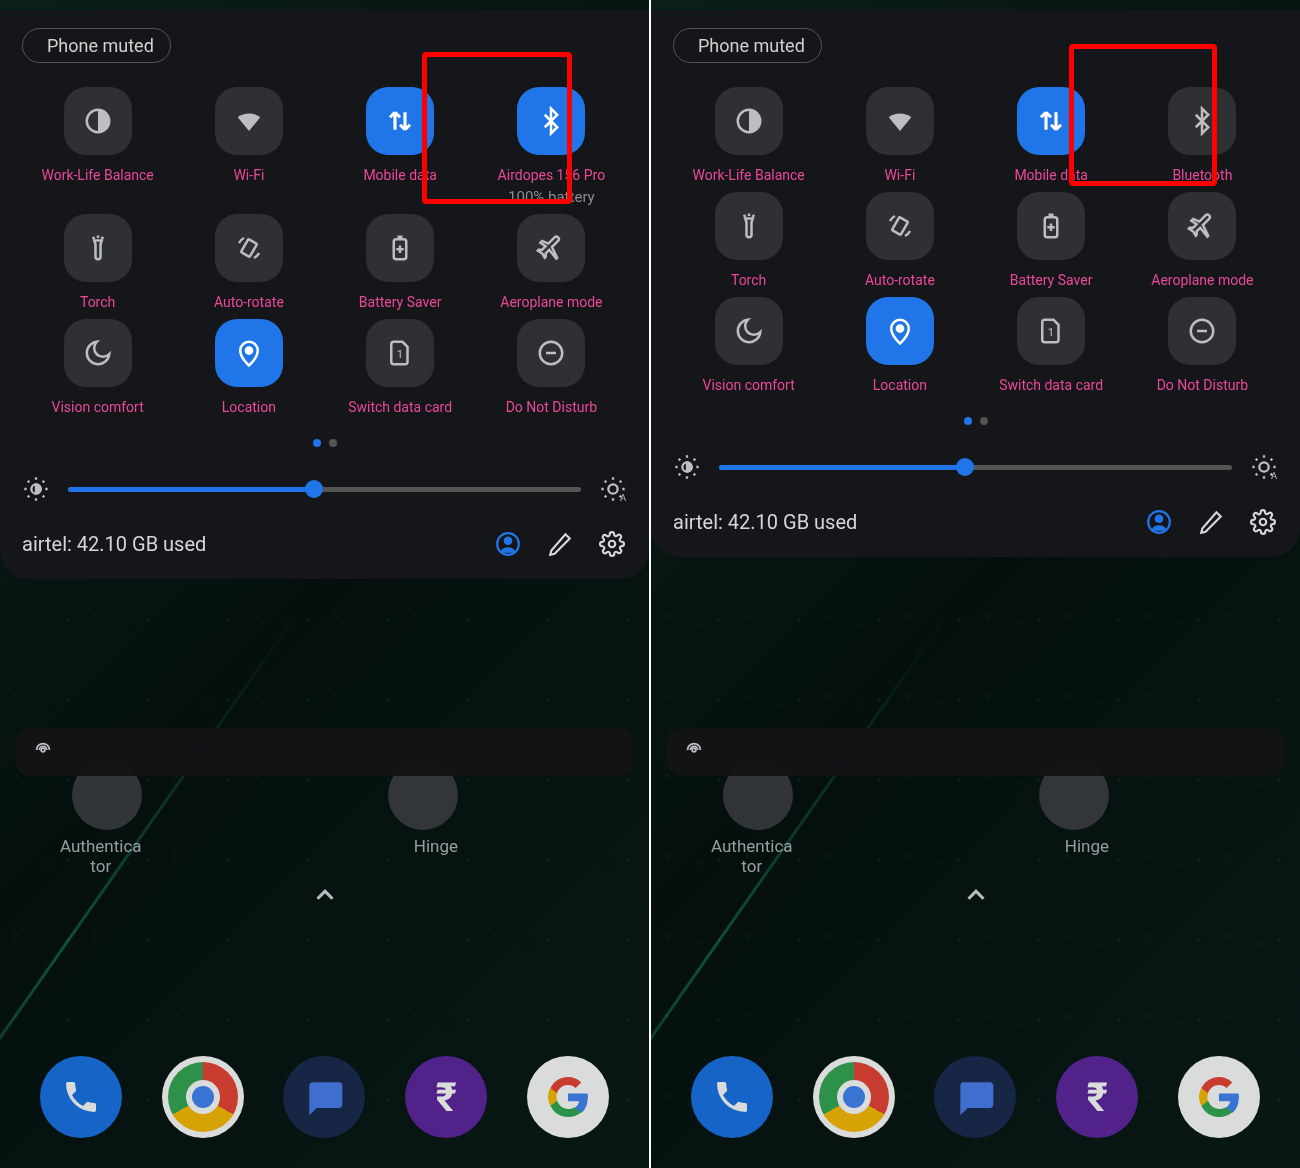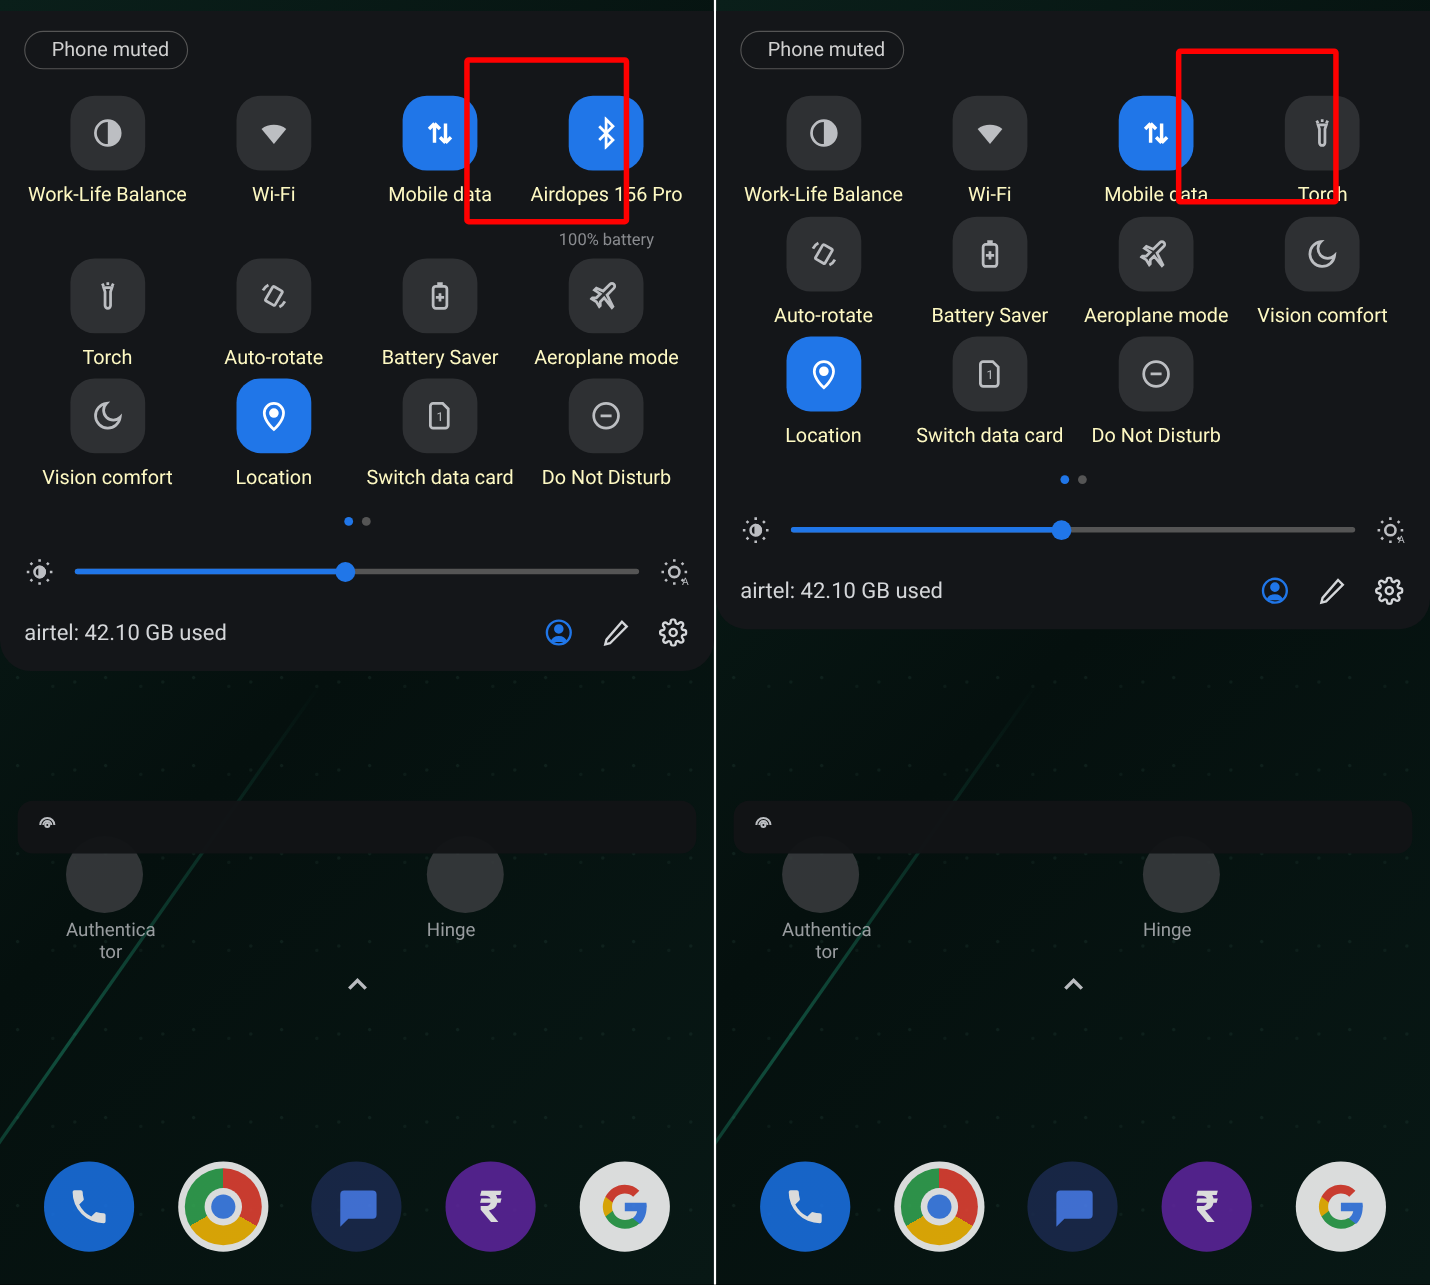--- a/index.html
+++ b/index.html
@@ -6,37 +6,37 @@
   body { width:1300px; height:1168px; background:#000; display:flex; position:relative; overflow:hidden; }
   .screen { flex:1; position:relative; background:linear-gradient(135deg,#0a1f1a 0%,#05100e 50%,#081815 100%); overflow:hidden; }
   .screen + .screen { border-left:2px solid #fff; }
   .panel { position:absolute; top:10px; left:0; right:0; background:rgba(20,22,25,0.98); border-radius:0 0 28px 28px; padding:18px 22px 20px; z-index:5; }
   .phone-muted { display:inline-flex; align-items:center; gap:8px; border:1px solid #555; border-radius:30px; padding:6px 16px; color:#d0d0d0; font-size:18px; margin-bottom:24px; }
   .tiles { display:grid; grid-template-columns:repeat(4,1fr); gap:8px 0; margin-bottom:20px; }
   .tile { display:flex; flex-direction:column; align-items:center; cursor:pointer; }
   .tile-icon { width:68px; height:68px; border-radius:22px; display:flex; align-items:center; justify-content:center; background:#2e3033; margin-bottom:12px; color:#bcbec2; }
   .tile-icon.active { background:#2076e8; color:#fff; }
   .tile-icon svg { width:30px; height:30px; }
-  .tile-label { color:#fef9c3; font-size:18px; text-align:center; line-height:1.2; }
-  .tile-sub { color:#8a8c90; font-size:15px; margin-top:20px; text-align:right; }
+  .tile-label { color:#ec4899; font-size:14px; text-align:center; line-height:1.2; }
+  .tile-sub { color:#8a8c90; font-size:15px; margin-top:4px; text-align:right; }
   .highlight { position:absolute; border:5px solid #ff0000; border-radius:4px; pointer-events:none; z-index:6; }
   .dots { display:flex; justify-content:center; gap:8px; margin:24px 0 28px; }
   .dot { width:8px; height:8px; border-radius:50%; background:#555; }
   .dot.active { background:#2076e8; }
   .brightness { display:flex; align-items:center; gap:18px; margin-bottom:26px; }
   .slider-track { flex:1; height:5px; background:#555; border-radius:3px; position:relative; cursor:pointer; }
   .slider-fill { position:absolute; left:0; top:0; bottom:0; background:#2076e8; border-radius:3px; }
   .slider-thumb { position:absolute; width:18px; height:18px; background:#2076e8; border-radius:50%; top:50%; transform:translate(-50%,-50%); }
   .footer-row { display:flex; align-items:center; gap:22px; }
   .data-text { flex:1; color:#d4d6d9; font-size:20px; }
   .footer-icon { width:30px; height:30px; color:#d4d6d9; display:flex; align-items:center; justify-content:center; cursor:pointer; }
   .footer-icon.acc { color:#2076e8; }
   .footer-icon svg { width:26px; height:26px; }
   .notif-bar { position:absolute; left:16px; right:16px; top:728px; height:48px; background:rgba(18,20,22,0.96); border-radius:14px; display:flex; align-items:center; padding:0 16px; z-index:4; }
-  .bg-app { position:absolute; display:flex; flex-direction:column; align-items:flex-start; color:#b9bbbf; font-size:17px; text-align:center; z-index:2; opacity:.82; }
+  .bg-app { position:absolute; display:flex; flex-direction:column; align-items:flex-end; color:#b9bbbf; font-size:17px; text-align:center; z-index:2; opacity:.82; }
   .bg-app .circ { width:70px; height:70px; border-radius:50%; background:#3c3e41; margin-bottom:6px; }
   .chev { position:absolute; left:50%; transform:translateX(-50%); color:#b9bbbf; z-index:2; }
   .dock { position:absolute; bottom:30px; left:0; right:0; display:flex; justify-content:space-evenly; z-index:2; opacity:.85; }
   .dock-app { width:82px; height:82px; border-radius:50%; display:flex; align-items:center; justify-content:center; }
   .sparkle-bg::before { content:""; position:absolute; inset:0; background-image:radial-gradient(circle at 20% 70%,rgba(120,200,170,.08) 1px,transparent 2px),radial-gradient(circle at 60% 80%,rgba(120,200,170,.06) 1px,transparent 2px),radial-gradient(circle at 85% 75%,rgba(120,200,170,.07) 1px,transparent 2px); background-size:80px 80px; }
   .diag-line { position:absolute; width:3px; height:800px; background:linear-gradient(180deg,transparent,#1b8a6a,transparent); transform:rotate(35deg); left:60px; top:550px; z-index:1; opacity:.5; }
   .bright-icon { width:28px; height:28px; color:#bcbec2; display:flex; align-items:center; justify-content:center; }
 </style>
 </head>
 <body>
@@ -291,20 +291,28 @@
           <div class="tile-icon active">
             <svg viewBox="0 0 24 24" fill="none" stroke="currentColor" stroke-width="2.5">
               <path d="M8 19V5M8 5l-4 4M8 5l4 4M16 5v14M16 19l4-4M16 19l-4-4"></path>
             </svg>
           </div>
           <div class="tile-label">Mobile data</div>
         </div>
         <div class="tile">
           <div class="tile-icon">
             <svg viewBox="0 0 24 24" fill="none" stroke="currentColor" stroke-width="2">
+              <path d="M7 7l10 10-5 5V2l5 5L7 17"></path>
+            </svg>
+          </div>
+          <div class="tile-label">Bluetooth</div>
+        </div>
+        <div class="tile">
+          <div class="tile-icon">
+            <svg viewBox="0 0 24 24" fill="none" stroke="currentColor" stroke-width="2">
               <path d="M9 6h6l-1 3v10a2 2 0 0 1-4 0V9z"></path>
               <path d="M12 2v2M8 3l1 2M16 3l-1 2"></path>
             </svg>
           </div>
           <div class="tile-label">Torch</div>
         </div>
         <div class="tile">
           <div class="tile-icon">
             <svg viewBox="0 0 24 24" fill="none" stroke="currentColor" stroke-width="2">
               <rect x="8" y="6" width="8" height="12" rx="1" transform="rotate(30 12 12)"></rect>

